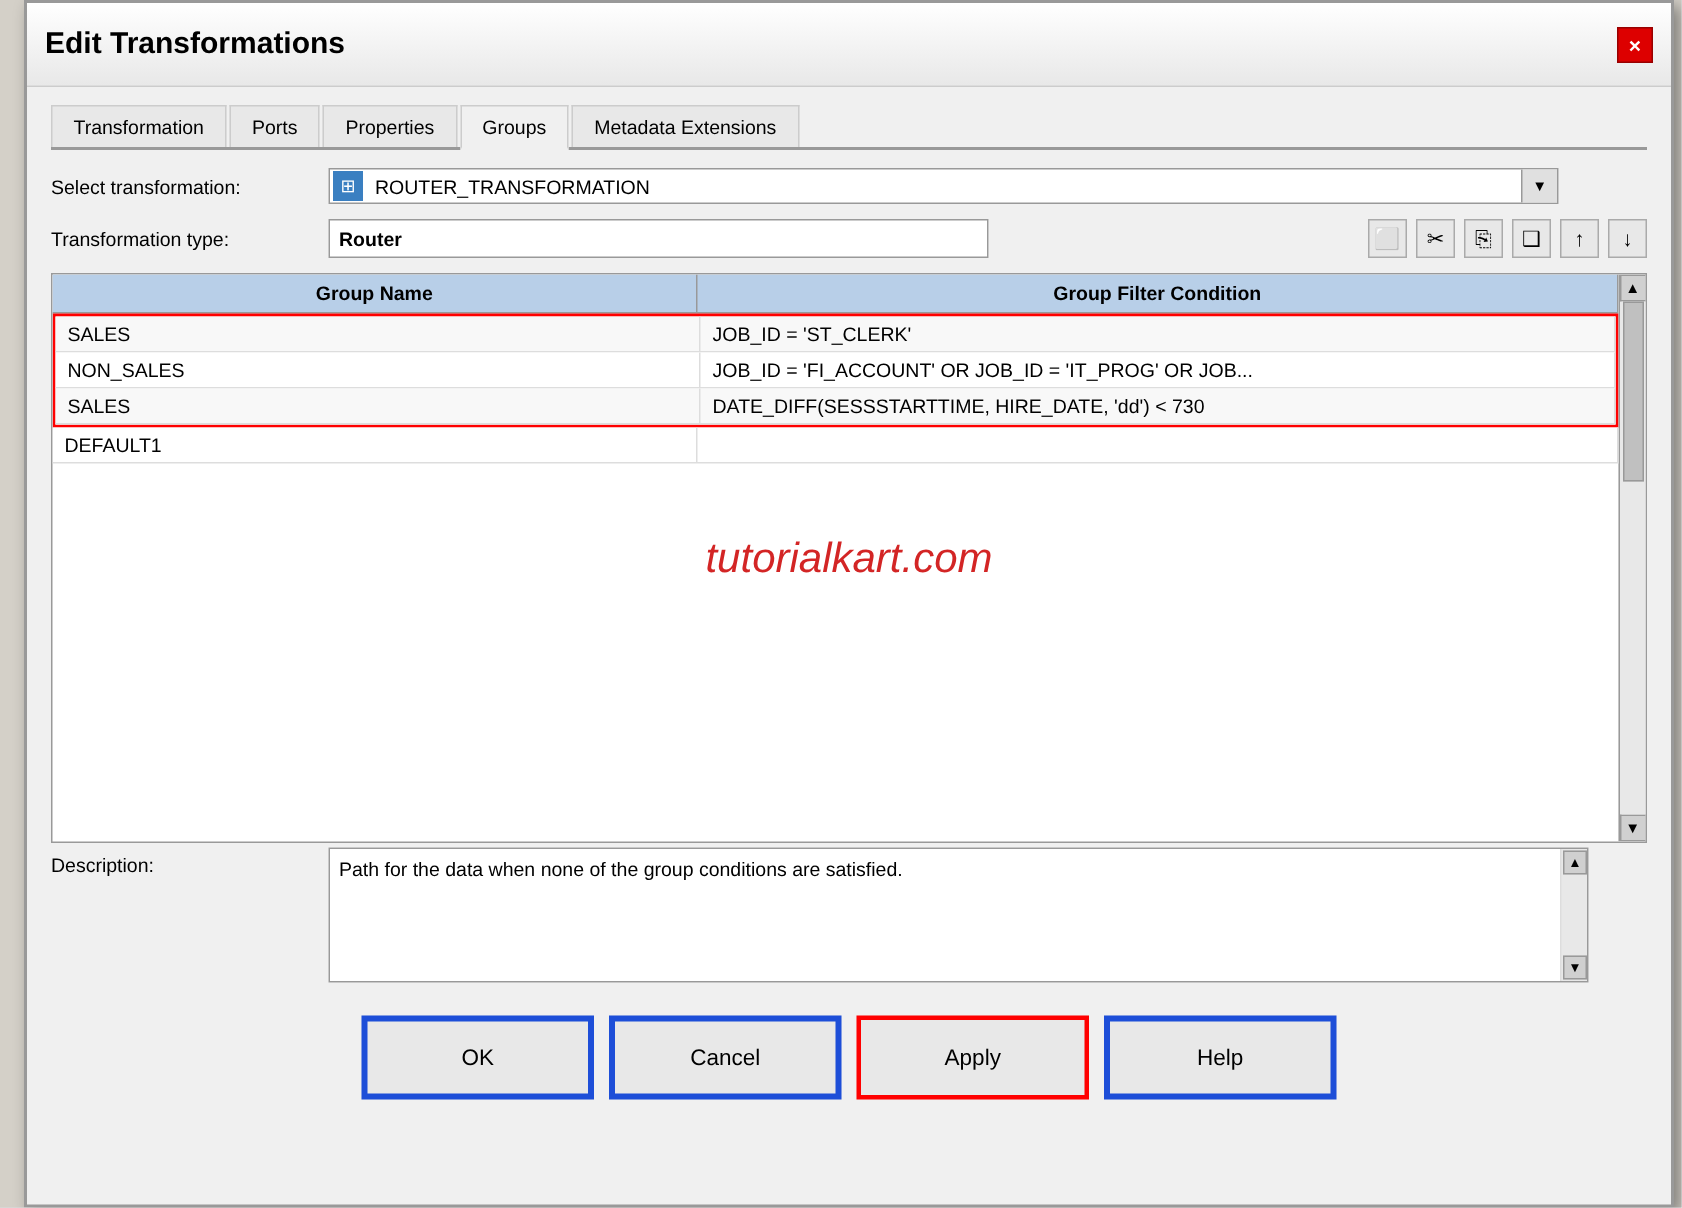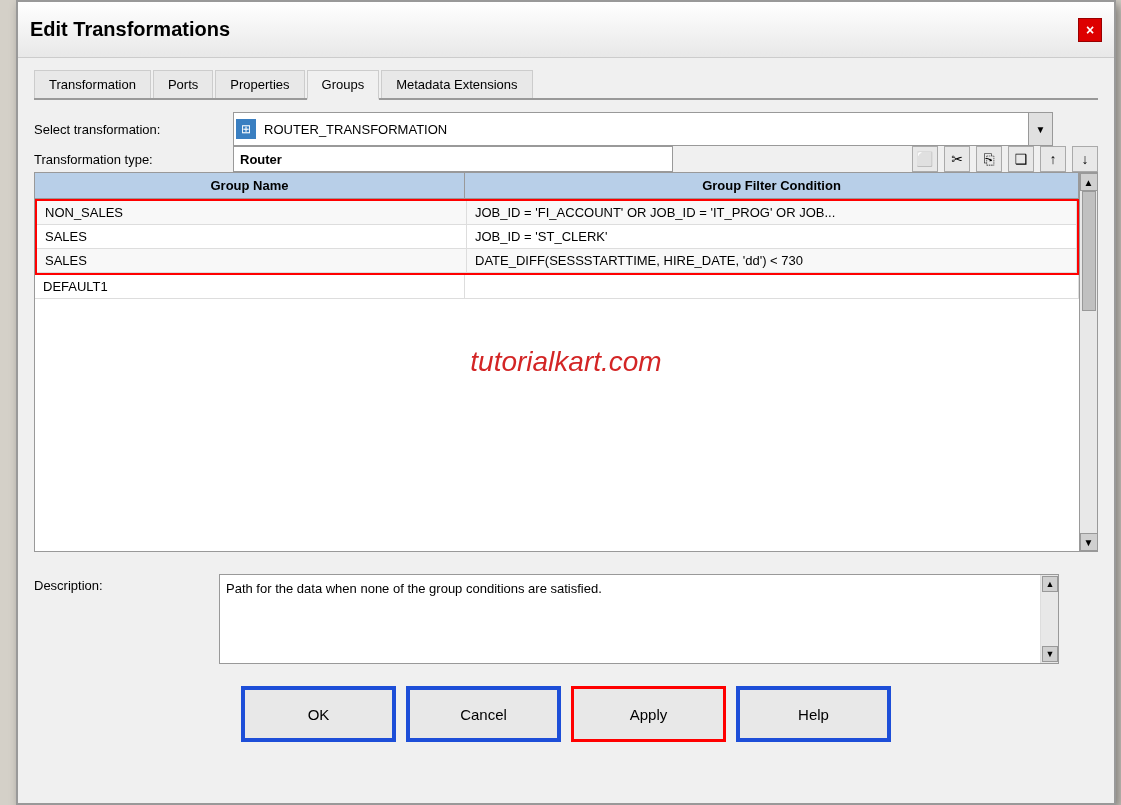--- a/index.html
+++ b/index.html
@@ -93,37 +93,37 @@
       background: #f0f0f0;
       border-bottom: 2px solid #f0f0f0;
       margin-bottom: -2px;
       font-weight: normal;
     }
 
     
     .form-row {
       display: flex;
       align-items: center;
-      gap: 14px;
+      margin-bottom: 10px;
     }
 
     .form-label {
       width: 185px;
       font-size: 13px;
       color: #000;
       flex-shrink: 0;
     }
 
     .transformation-select-wrapper {
       display: flex;
       align-items: center;
       flex: 1;
       border: 1px solid #999;
       background: white;
-      height: 34px;
+      height: 24px;
       max-width: 820px;
     }
 
     .transformation-select-icon {
       width: 20px;
       height: 20px;
       background: #3a7fc1;
       margin: 2px;
       display: flex;
       align-items: center;
@@ -186,21 +186,21 @@
       justify-content: center;
       font-size: 14px;
     }
 
     
     .table-container {
       position: relative;
       border: 1px solid #999;
       background: white;
       height: 380px;
-      margin-bottom: 22px;
+      margin-bottom: 3px;
       overflow: hidden;
       display: flex;
     }
 
     .table-scroll-area {
       flex: 1;
       overflow: hidden;
     }
 
     .table-header {
@@ -423,26 +423,26 @@
         <div class="table-scroll-area">
 
           <div class="table-header">
             <div class="table-header-cell">Group Name</div>
             <div class="table-header-cell">Group Filter Condition</div>
           </div>
 
           <div class="table-body">
             <div style="border: 2px solid red;">
               <div class="table-row">
+                <div class="table-cell">SALES</div>
+                <div class="table-cell">JOB_ID = 'ST_CLERK'</div>
+              </div>
+              <div class="table-row">
                 <div class="table-cell">NON_SALES</div>
                 <div class="table-cell">JOB_ID = 'FI_ACCOUNT' OR JOB_ID = 'IT_PROG' OR JOB...</div>
-              </div>
-              <div class="table-row">
-                <div class="table-cell">SALES</div>
-                <div class="table-cell">JOB_ID = 'ST_CLERK'</div>
               </div>
               <div class="table-row">
                 <div class="table-cell">SALES</div>
                 <div class="table-cell">DATE_DIFF(SESSSTARTTIME, HIRE_DATE, 'dd') &lt; 730</div>
               </div>
             </div>
             <div class="table-row">
               <div class="table-cell">DEFAULT1</div>
               <div class="table-cell"></div>
             </div>

